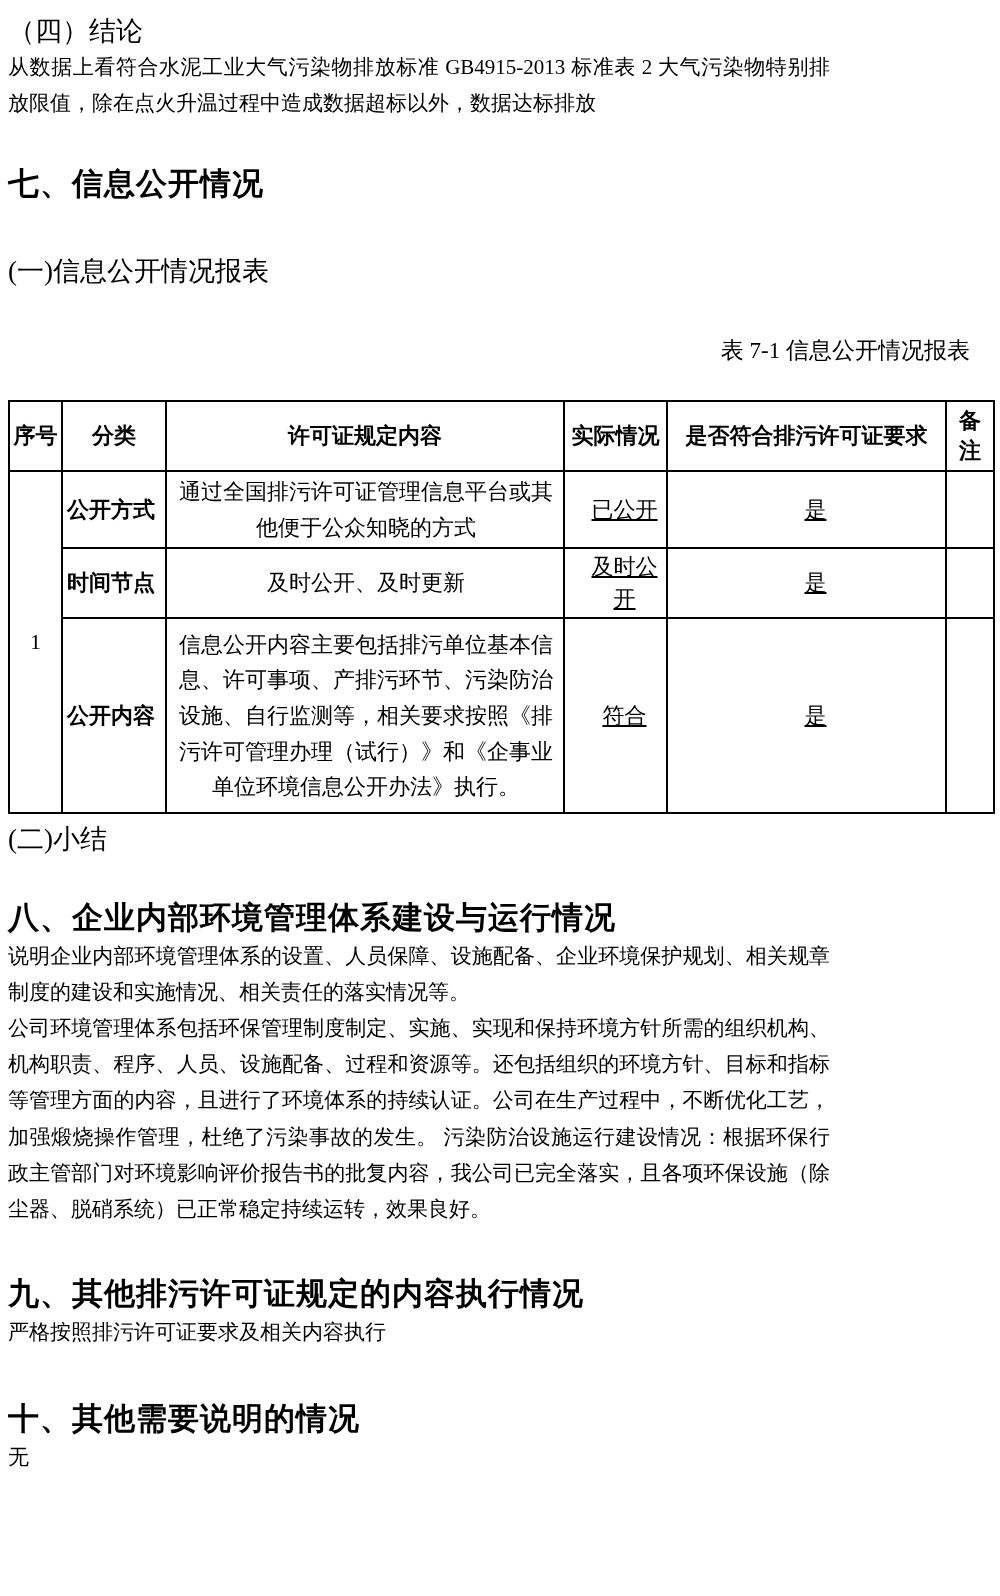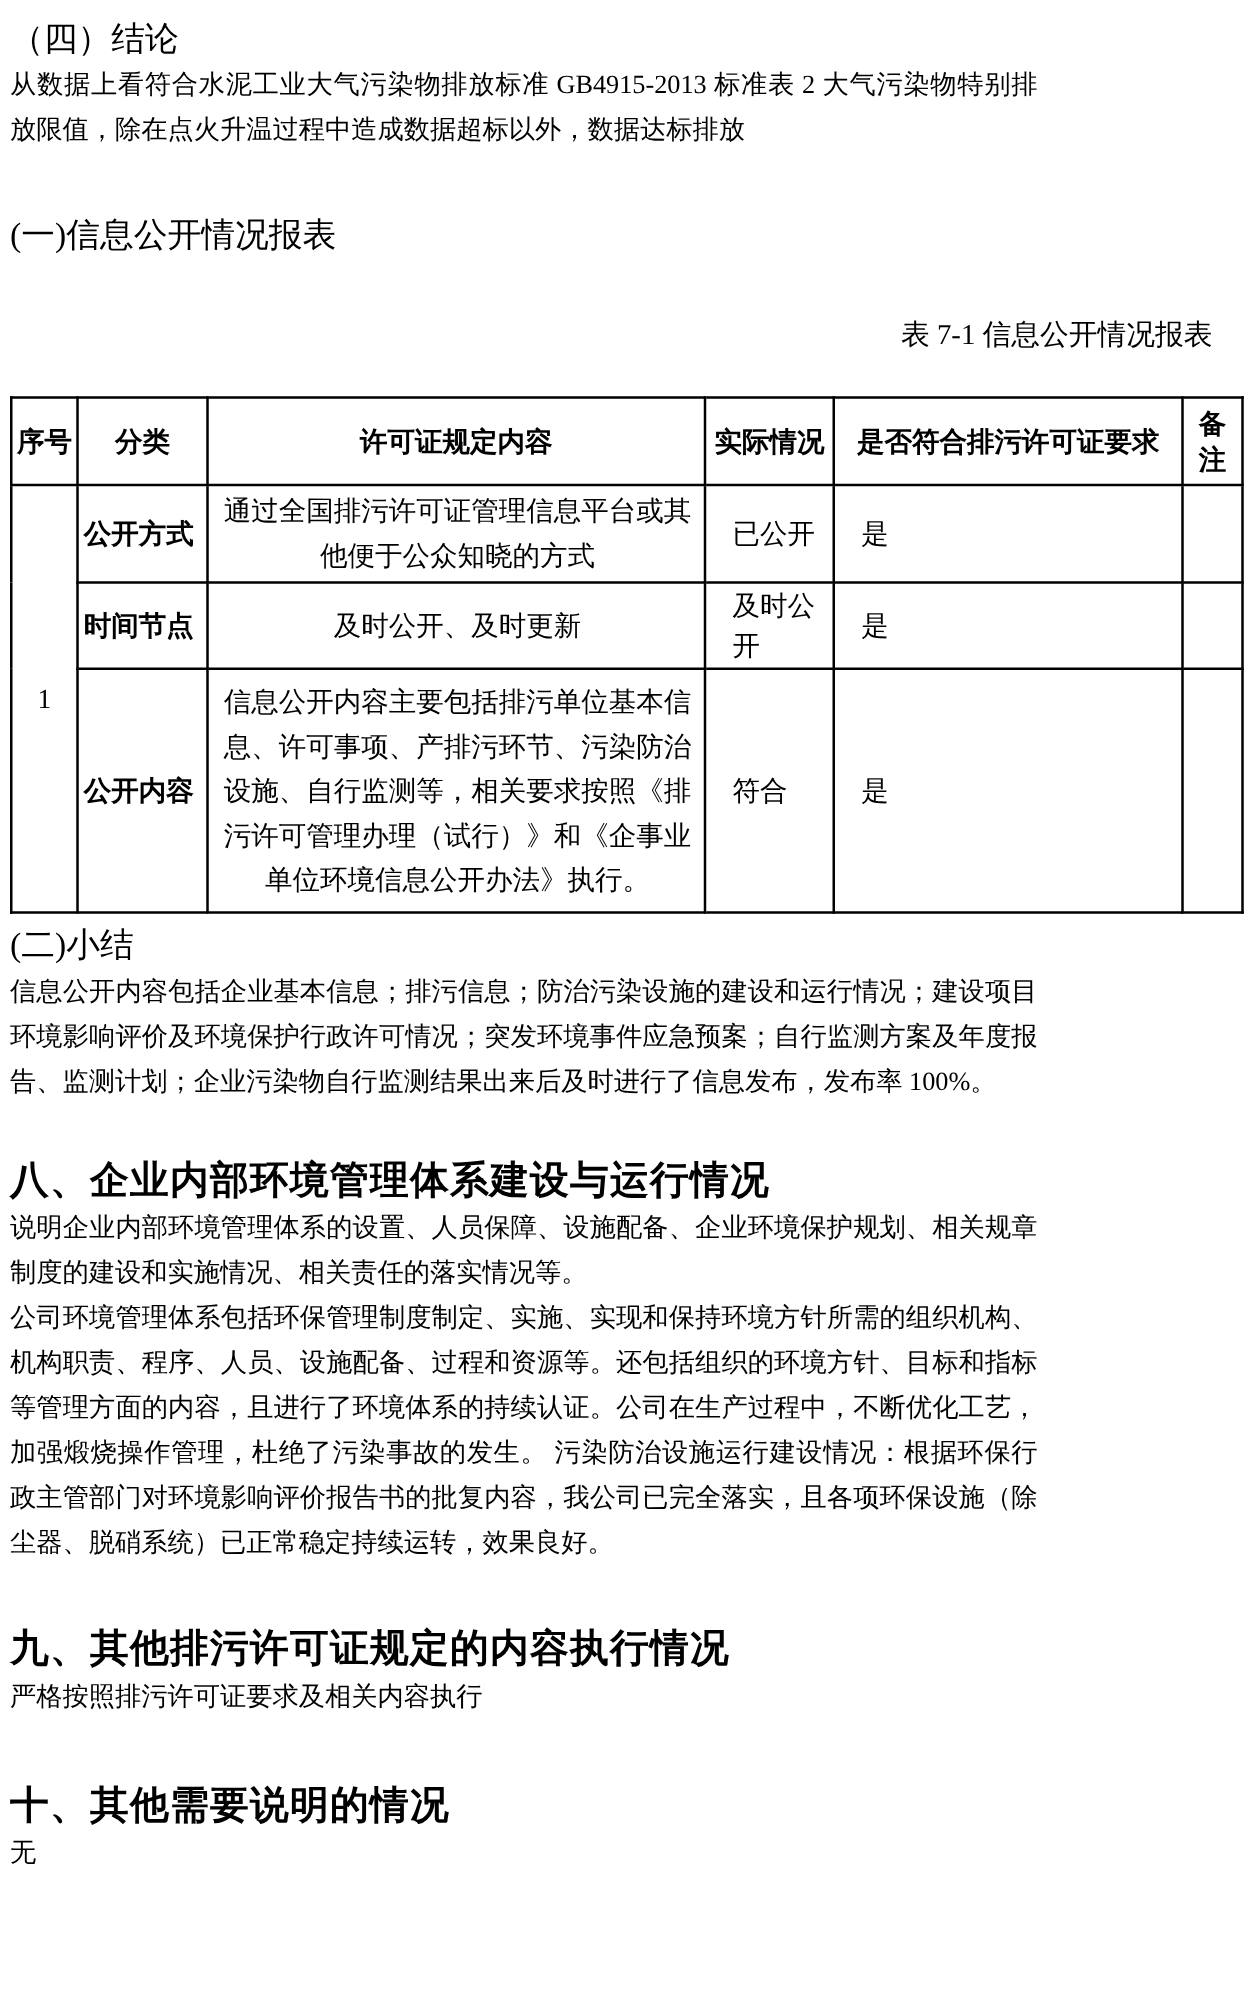--- a/index.html
+++ b/index.html
@@ -86,22 +86,23 @@
   }
   table.report-table td.index-cell {
     text-align: center;
   }
   table.report-table td.content-cell {
     text-align: center;
     padding-left: 5px;
     line-height: 1.62;
   }
   table.report-table td.plain-cell {
-    text-align: left;
+    text-align: center;
     padding-left: 21px;
+    text-decoration: underline;
   }
   tr.r-header  { height: 70px; }
   tr.r-method  { height: 70px; }
   tr.r-timing  { height: 38px; }
   tr.r-content { height: 195px; }
   .mt-sub2   { margin-top: 8px; }
   .mt-sum    { margin-top: 46px; }
   .mt-sec8   { margin-top: 42px; }
   .mt-s8p    { margin-top: 40px; }
   .mt-sec9   { margin-top: 48px; }
@@ -111,20 +112,21 @@
 </style>
 </head>
 <body>
 
 <div class="page">
 
   <h3 class="h-sub">（四）结论</h3>
 
   <p class="body-text mt-conc-para">从数据上看符合水泥工业大气污染物排放标准 GB4915-2013 标准表 2 大气污染物特别排放限值，除在点火升温过程中造成数据超标以外，数据达标排放</p>
 
+  <h1 class="h-major mt-sec7">七、信息公开情况</h1>
 
   <h3 class="h-sub mt-sub1">(一)信息公开情况报表</h3>
 
   <div class="table-caption">表 7-1 信息公开情况报表</div>
 
   <table class="report-table">
     <colgroup>
       <col class="c-index">
       <col class="c-cat">
       <col class="c-content">
@@ -161,21 +163,20 @@
         <td class="content-cell">信息公开内容主要包括排污单位基本信息、许可事项、产排污环节、污染防治设施、自行监测等，相关要求按照《排污许可管理办理（试行）》和《企事业单位环境信息公开办法》执行。</td>
         <td class="plain-cell">符合</td>
         <td class="plain-cell">是</td>
         <td class="plain-cell"></td>
       </tr>
     </tbody>
   </table>
 
   <h3 class="h-sub mt-sub2">(二)小结</h3>
 
-  <p class="body-text mt-sum">信息公开内容包括企业基本信息；排污信息；防治污染设施的建设和运行情况；建设项目环境影响评价及环境保护行政许可情况；突发环境事件应急预案；自行监测方案及年度报告、监测计划；企业污染物自行监测结果出来后及时进行了信息发布，发布率 100%。</p>
 
   <h1 class="h-major mt-sec8">八、企业内部环境管理体系建设与运行情况</h1>
 
   <p class="body-text mt-s8p">说明企业内部环境管理体系的设置、人员保障、设施配备、企业环境保护规划、相关规章制度的建设和实施情况、相关责任的落实情况等。</p>
   <p class="body-text">公司环境管理体系包括环保管理制度制定、实施、实现和保持环境方针所需的组织机构、机构职责、程序、人员、设施配备、过程和资源等。还包括组织的环境方针、目标和指标等管理方面的内容，且进行了环境体系的持续认证。公司在生产过程中，不断优化工艺，加强煅烧操作管理，杜绝了污染事故的发生。 污染防治设施运行建设情况：根据环保行政主管部门对环境影响评价报告书的批复内容，我公司已完全落实，且各项环保设施（除尘器、脱硝系统）已正常稳定持续运转，效果良好。</p>
 
   <h1 class="h-major mt-sec9">九、其他排污许可证规定的内容执行情况</h1>
 
   <p class="body-text mt-s9p">严格按照排污许可证要求及相关内容执行</p>
 

